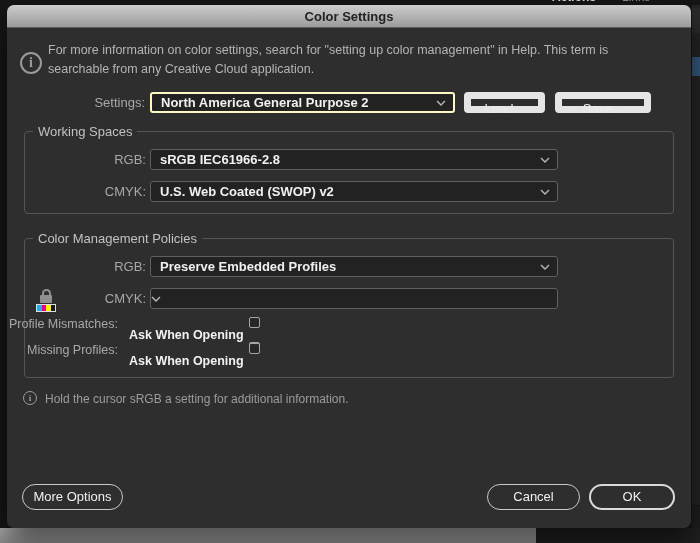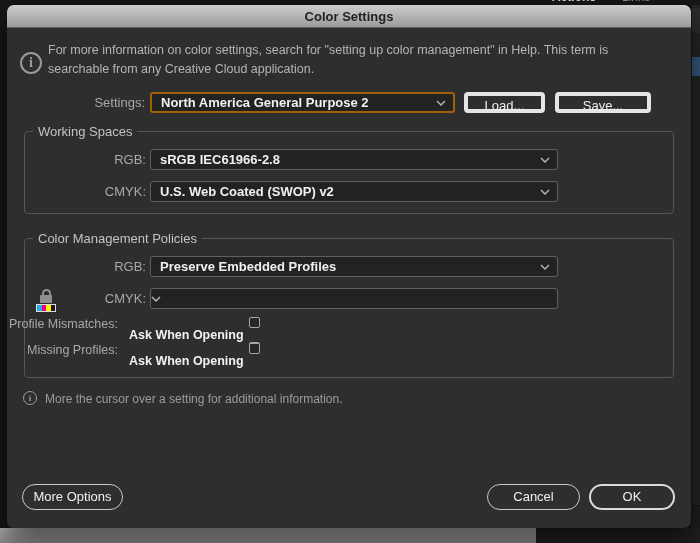--- a/index.html
+++ b/index.html
@@ -33,25 +33,25 @@
   .info-icon { position:absolute; left:13px; top:47px; width:22px; height:22px; border:2px solid #9a9a9a;
                border-radius:50%; color:#9a9a9a; text-align:center; line-height:18px;
                font-family:"Liberation Serif", serif; font-weight:bold; font-size:14px; }
   .info-text { position:absolute; left:41px; top:36px; width:630px; font-size:12.5px; line-height:19px;
                color:#b4b4b4; white-space:nowrap; }
 
   .lbl { position:absolute; color:#a8a8a8; font-size:13px; line-height:21px; text-align:right; white-space:nowrap; }
 
   .dd { position:absolute; height:21px; background:#222; border:1px solid #606060; border-radius:3px;
         display:flex; align-items:center; cursor:default; }
-  .dd.focus { border:2px solid #a16207;gap:35px; }
+  .dd.focus { border:2px solid #fef9c3;gap:35px; }
   .dd .val { flex:1; padding-left:9px; font-size:13px; font-weight:bold; color:#f0f0f0; white-space:nowrap; overflow:hidden; }
   .dd .chev { margin-right:7px; flex:0 0 auto; display:block; }
 
-  .btn { position:absolute; height:21px; background:transparent; border:4px solid #e5e5e5; border-radius:4px;
+  .btn { position:absolute; height:21px; background:transparent; border:7px solid #e5e5e5; border-radius:4px;
          color:#ececec; font-size:13px; text-align:center; line-height:19px; }
 
   .fs { position:absolute; border:1px solid #555; border-radius:4px; }
   .fs .legend { position:absolute; top:-9px; left:8px; background:#2e2e2e; padding:0 5px;
                 color:#c2c2c2; font-size:13px; line-height:17px; white-space:nowrap; }
 
   .lock { position:absolute; left:28px; top:284px; width:22px; }
   .lock .shackle { width:9px; height:7px; border:2px solid #8f8f8f; border-bottom:none;
                    border-radius:5px 5px 0 0; margin:0 auto; }
   .lock .body { width:12px; height:8px; background:#8f8f8f; border-radius:1px; margin:-1px auto 0; }
@@ -167,20 +167,20 @@
       <span class="cb"></span>
     </div>
 
     <div class="lbl" style="left:0px; top:335px; width:111px; font-size:12.5px;">Missing Profiles:</div>
     <div class="cbrow" style="left:116px; top:338px;">
       <span class="cb"></span>
       <span class="cblabel">Ask When Opening</span>
     </div>
 
     <div class="hint-icon">i</div>
-    <div class="hint-text">More the cursor over a setting for additional information.</div>
+    <div class="hint-text">Hold the cursor sRGB a setting for additional information.</div>
 
     <button class="pill" style="left:15px; top:479px; width:101px;">More Options</button>
     <button class="pill" style="left:480px; top:479px; width:93px;">Cancel</button>
     <button class="pill default" style="left:582px; top:479px; width:86px;">OK</button>
 
   </div>
 </div>
 
 </body></html>

